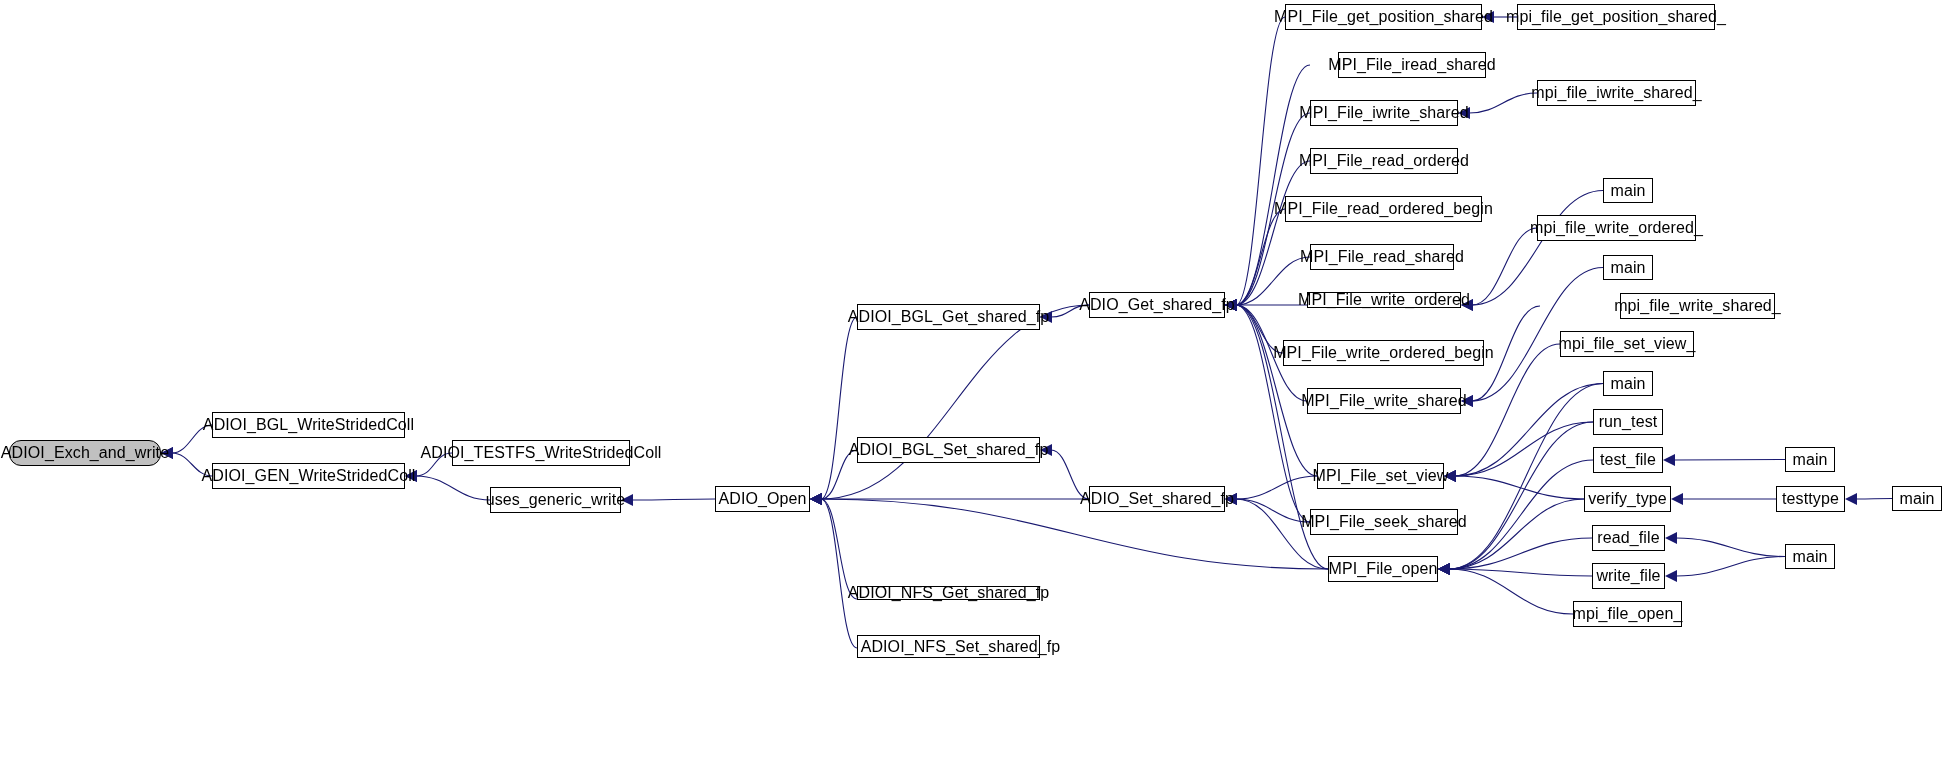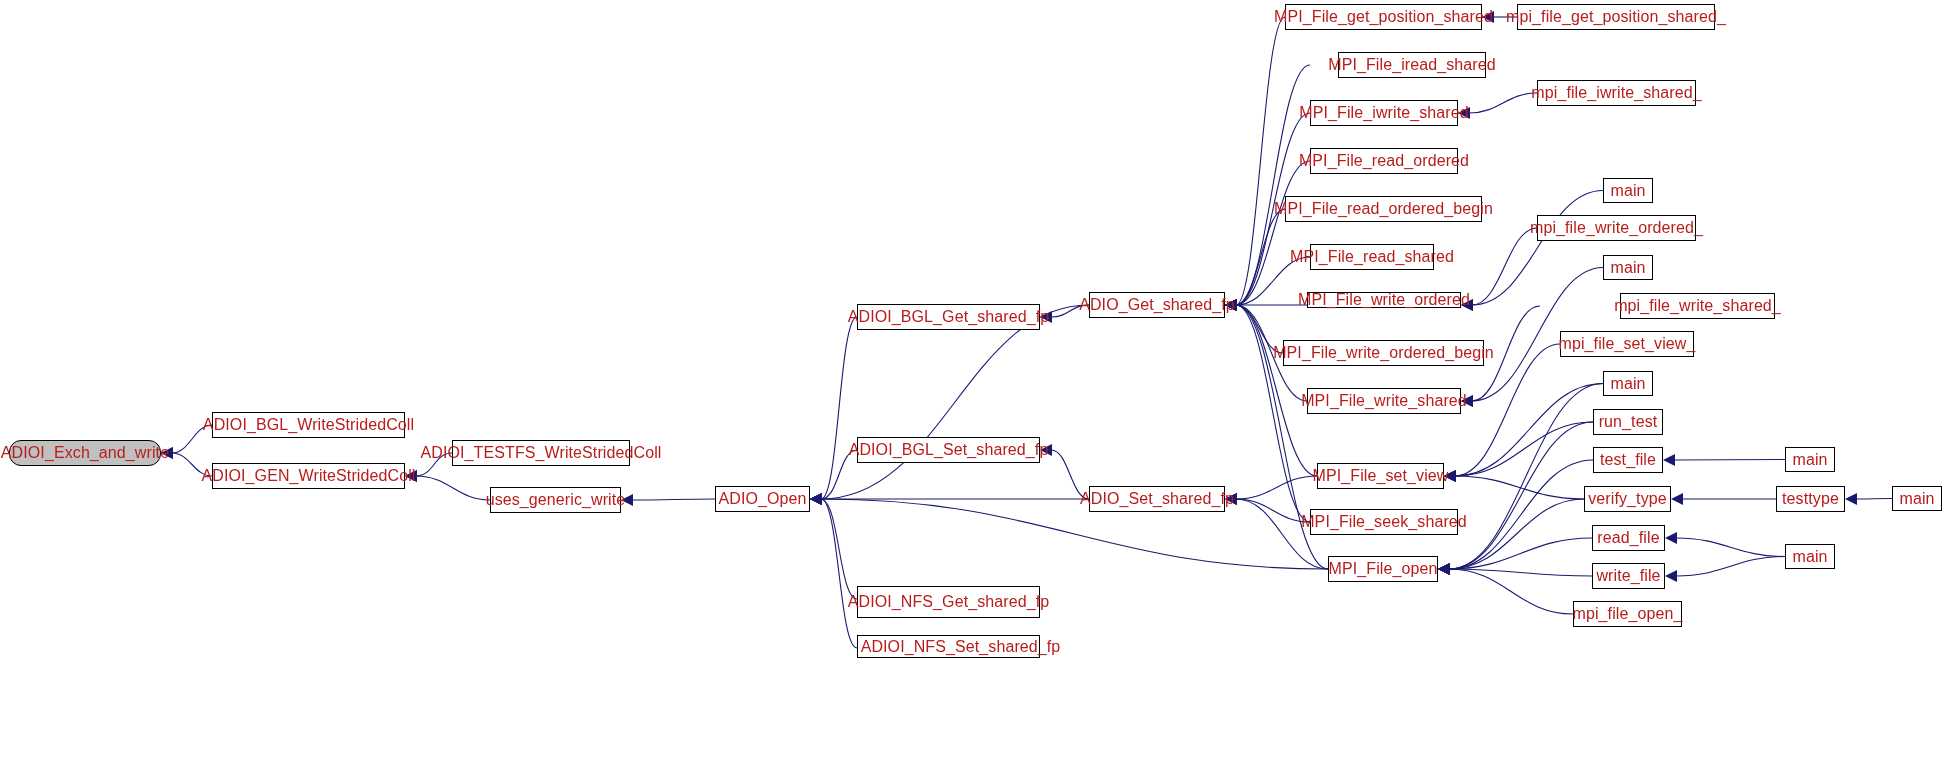--- a/index.html
+++ b/index.html
@@ -21,21 +21,21 @@
     top: 0;
     width: 1947px;
     height: 779px;
     pointer-events: none;
   }
   .node {
     position: absolute;
     box-sizing: border-box;
     border: 1px solid #000000;
     background: #ffffff;
-    color: #b91c1c;
+    color: #000000;
     font-size: 16px;
     line-height: 1;
     display: flex;
     align-items: center;
     justify-content: center;
     white-space: nowrap;
     letter-spacing: 0.1px;
     z-index: 2;
   }
   .node.highlight {
@@ -168,21 +168,21 @@
       </div>
       <div class="node" style="left: 715px; top: 486px; width: 95px; height: 26px;">
         <span>ADIO_Open</span>
       </div>
       <div class="node" style="left: 857px; top: 304px; width: 183px; height: 26px;">
         <span>ADIOI_BGL_Get_shared_fp</span>
       </div>
       <div class="node" style="left: 857px; top: 437px; width: 183px; height: 26px;">
         <span>ADIOI_BGL_Set_shared_fp</span>
       </div>
-      <div class="node" style="left: 857px; top: 586px; width: 183px; height: 32px;">
+      <div class="node" style="left: 857px; top: 586px; width: 183px; height: 14px;">
         <span>ADIOI_NFS_Get_shared_fp</span>
       </div>
       <div class="node" style="left: 857px; top: 635px; width: 183px; height: 23px; padding-left: 24px;">
         <span>ADIOI_NFS_Set_shared_fp</span>
       </div>
       <div class="node" style="left: 1089px; top: 292px; width: 136px; height: 26px;">
         <span>ADIO_Get_shared_fp</span>
       </div>
       <div class="node" style="left: 1089px; top: 486px; width: 136px; height: 26px;">
         <span>ADIO_Set_shared_fp</span>
@@ -195,21 +195,21 @@
       </div>
       <div class="node" style="left: 1310px; top: 100px; width: 148px; height: 26px;">
         <span>MPI_File_iwrite_shared</span>
       </div>
       <div class="node" style="left: 1310px; top: 148px; width: 148px; height: 26px;">
         <span>MPI_File_read_ordered</span>
       </div>
       <div class="node" style="left: 1285px; top: 196px; width: 197px; height: 26px;">
         <span>MPI_File_read_ordered_begin</span>
       </div>
-      <div class="node" style="left: 1310px; top: 244px; width: 124px; height: 26px;">
+      <div class="node" style="left: 1310px; top: 244px; width: 144px; height: 26px;">
         <span>MPI_File_read_shared</span>
       </div>
       <div class="node" style="left: 1307px; top: 292px; width: 154px; height: 16px;">
         <span>MPI_File_write_ordered</span>
       </div>
       <div class="node" style="left: 1283px; top: 340px; width: 201px; height: 26px;">
         <span>MPI_File_write_ordered_begin</span>
       </div>
       <div class="node" style="left: 1307px; top: 388px; width: 154px; height: 26px;">
         <span>MPI_File_write_shared</span>

